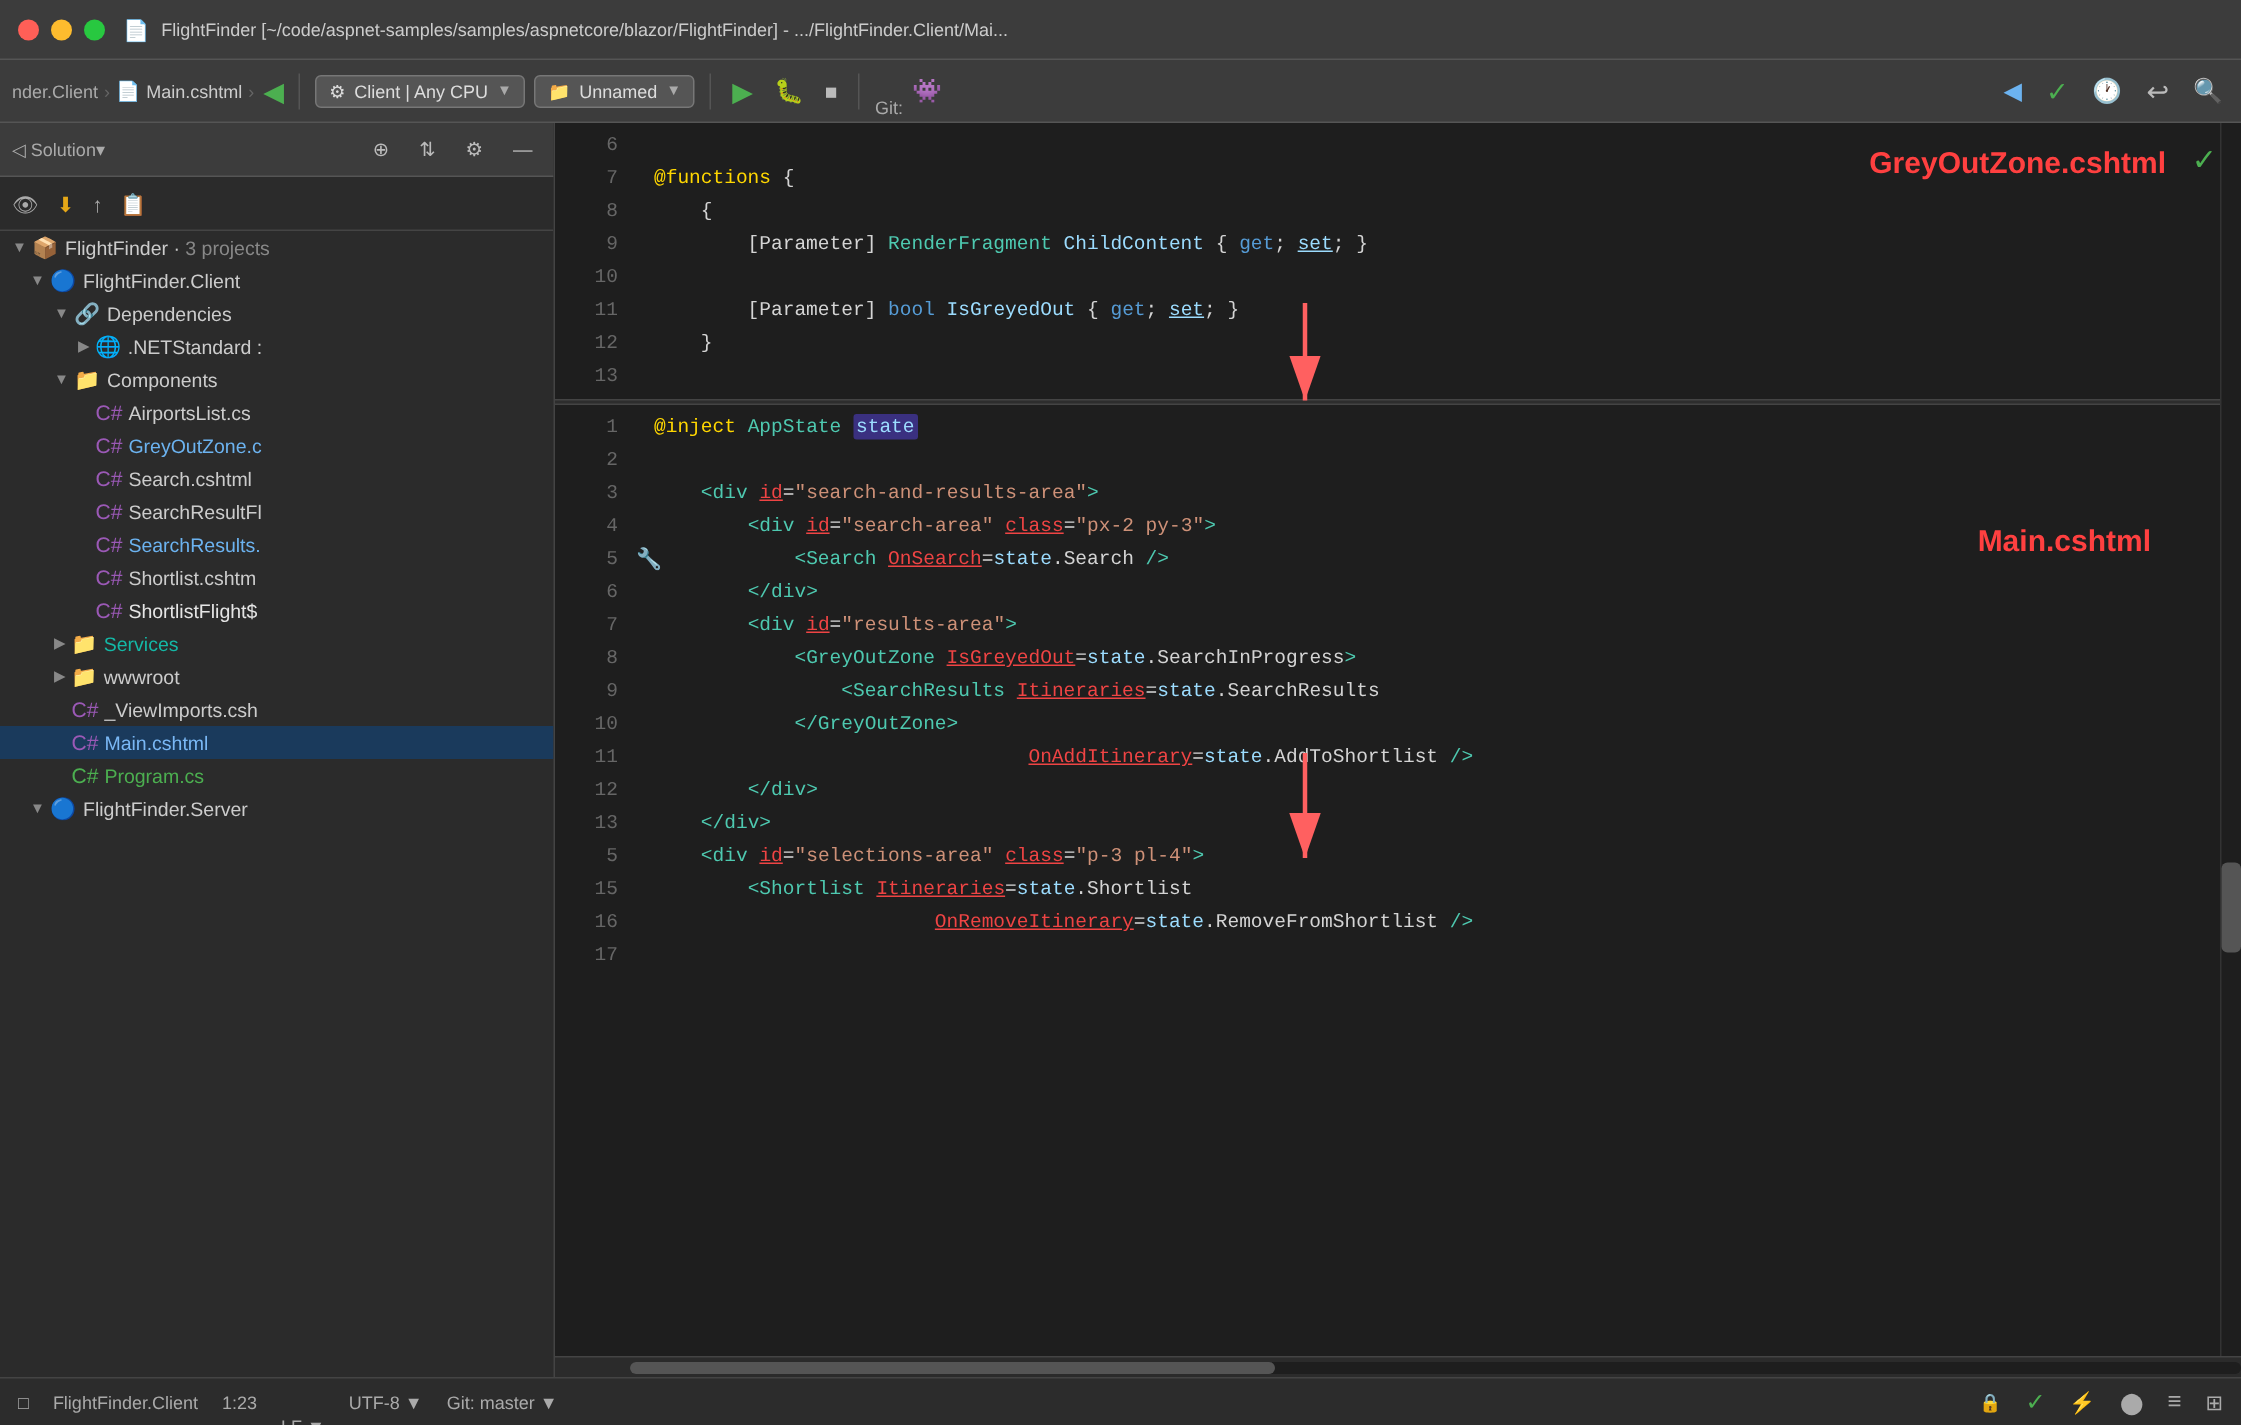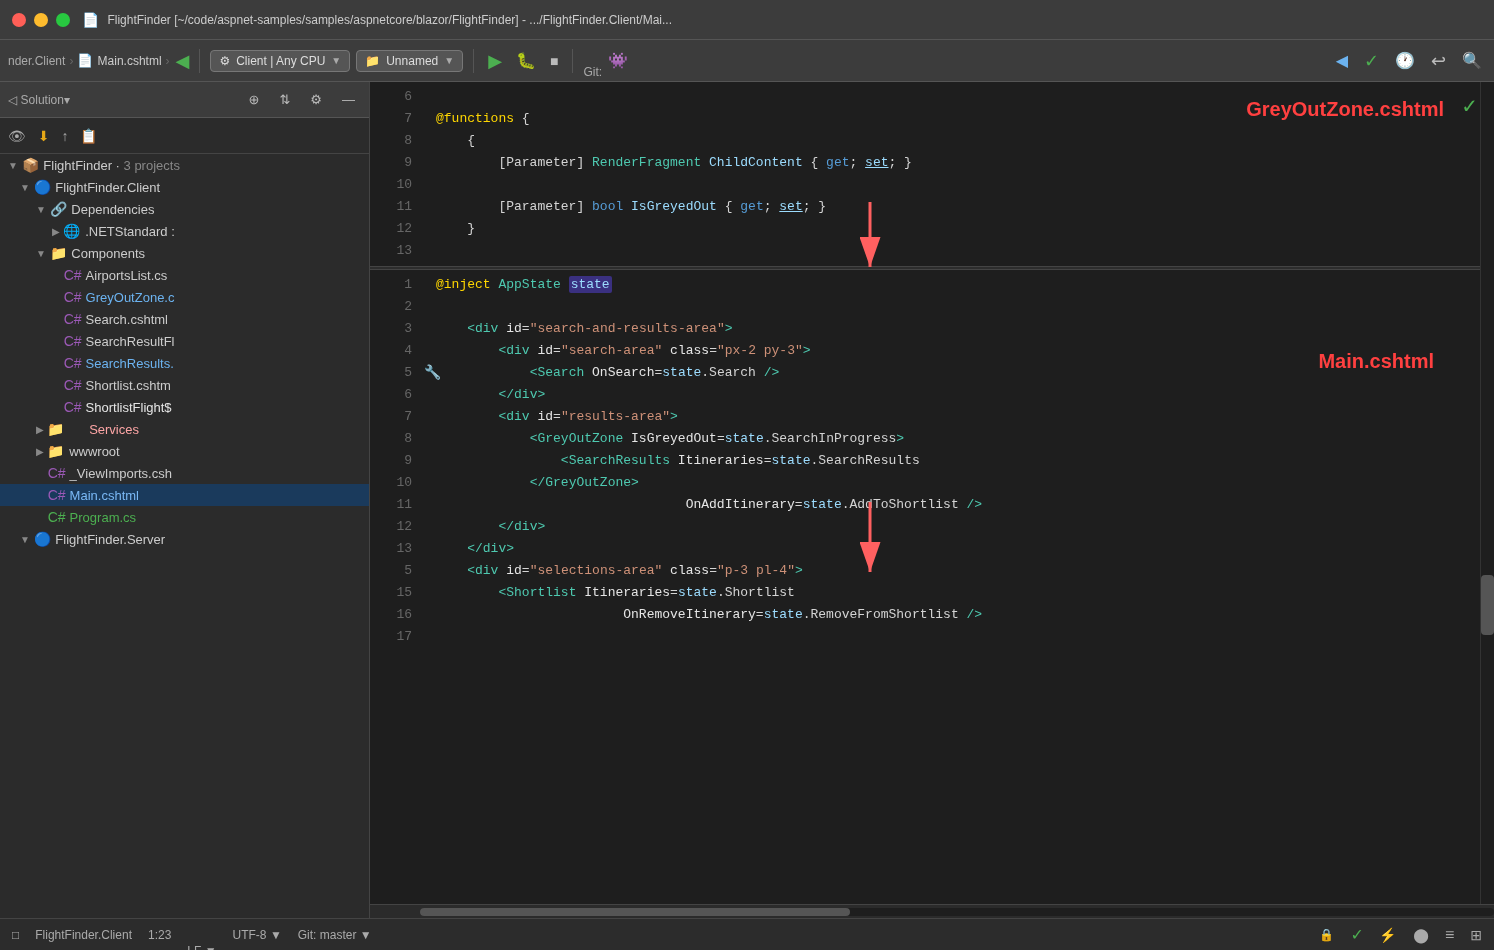--- a/index.html
+++ b/index.html
@@ -185,21 +185,21 @@
       white-space: pre;
       min-height: 22px;
     }
 
     
     .kw { color: #569cd6; }
     .type { color: #4ec9b0; }
     .attr { color: #9cdcfe; }
     .tag { color: #4ec9b0; }
     .razor { color: #ffd700; }
-    .id-attr { color: #e5e5e5; }
+    .id-attr { color: #ef4444; text-decoration: underline; }
     .val { color: #ce9178; }
     .state-color { color: #9cdcfe; }
 
     
     .section-divider {
       height: 4px;
       background: #2d2d2d;
       border-top: 1px solid #444;
       border-bottom: 1px solid #444;
     }
@@ -359,21 +359,21 @@
 
     <div class="tree-item indent-3">
       <span class="tree-arrow" style="visibility:hidden;">▶</span>
       <span style="font-size:14px;color:#9b59b6;">C#</span>
       <span style="color:#e5e5e5;">ShortlistFlight$</span>
     </div>
 
     <div class="tree-item indent-2">
       <span class="tree-arrow">▶</span>
       <span style="font-size:14px;color:#e6a817;">📁</span>
-      <span style="color:#fca5a5;margin-left:20px;">Services</span>
+      <span style="color:#14b8a6;">Services</span>
     </div>
 
     <div class="tree-item indent-2">
       <span class="tree-arrow">▶</span>
       <span style="font-size:14px;color:#e6a817;">📁</span>
       <span style="color:#ccc;">wwwroot</span>
     </div>
 
     <div class="tree-item indent-2">
       <span class="tree-arrow" style="visibility:hidden;">▶</span>

